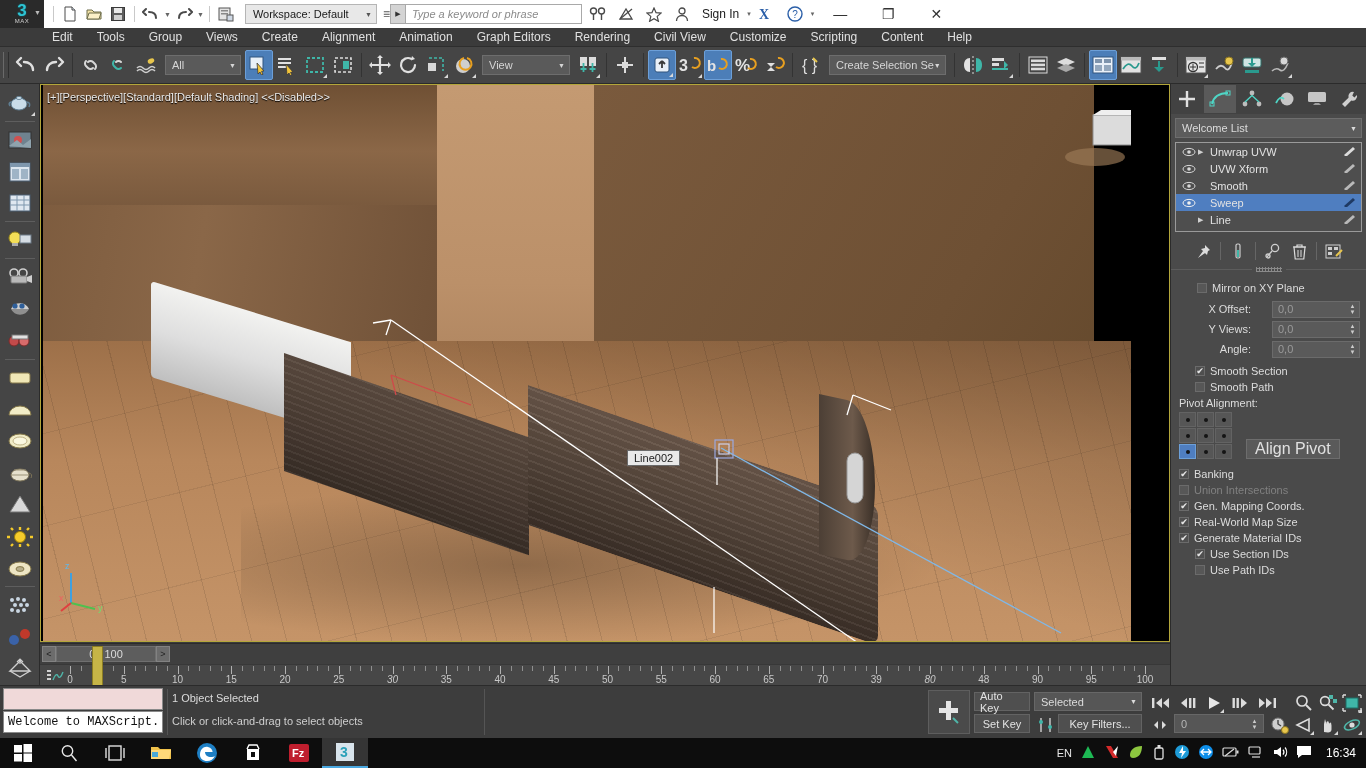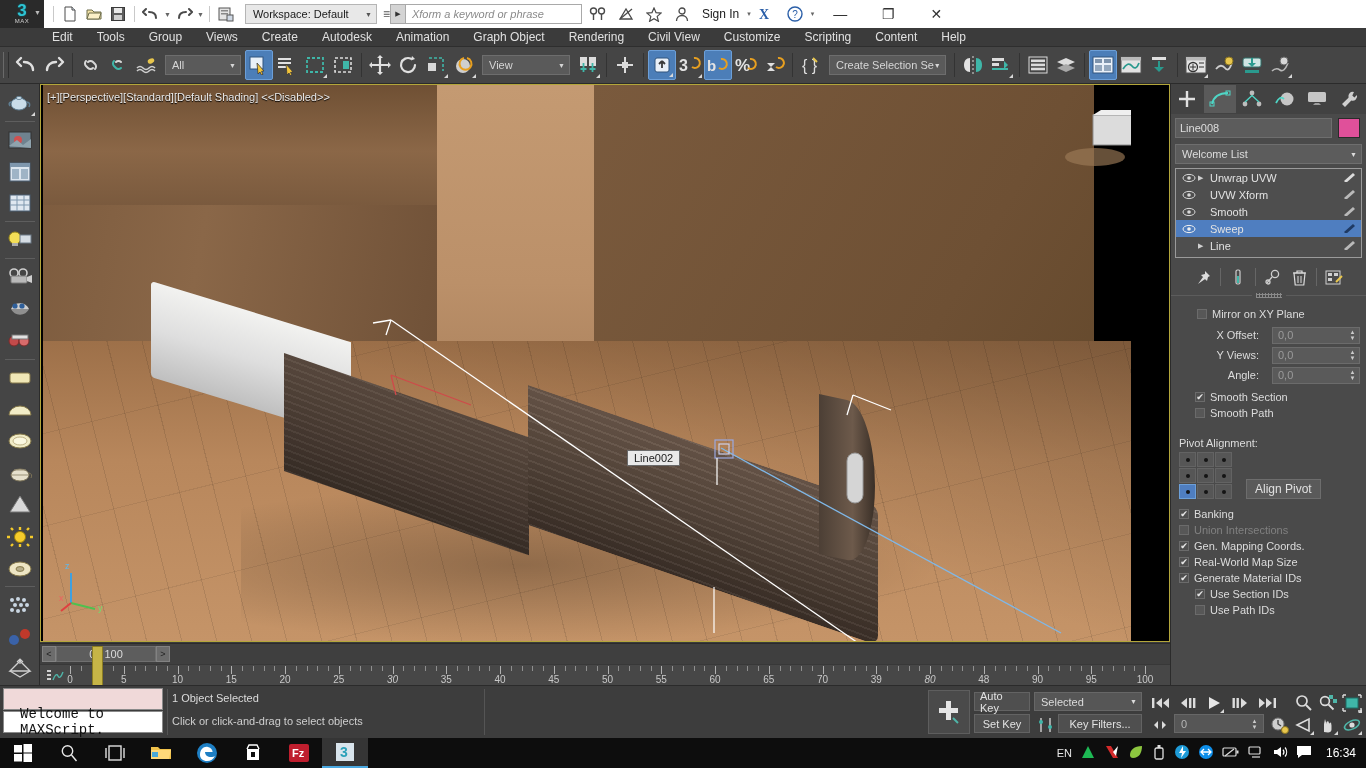--- a/index.html
+++ b/index.html
@@ -222,22 +222,22 @@
     position: absolute; top: 685px; left: 0; width: 1366px; height: 53px;
     background: #3d3d3d; border-top: 1px solid #2b2b2b;
   }
   .mxs-listener {
     position: absolute; left: 3px; top: 2px; width: 160px; height: 22px;
     background: #f0d9d9; border: 1px solid #8a8a8a;
   }
   .mxs-input {
     position: absolute; left: 3px; top: 25px; width: 160px; height: 22px;
     background: #ffffff; border: 1px solid #8a8a8a; color: #111;
-    font-family: "Liberation Mono", monospace; font-size: 14px;
-    display: flex; align-items: center; padding-left: 16px;
+    font-family: "Liberation Mono", monospace; font-size: 12px;
+    display: flex; align-items: center; padding-left: 4px;
   }
   .sb-sep { position: absolute; top: 3px; width: 1px; height: 46px; background: #555; }
   .sel-status { position: absolute; left: 172px; top: 6px; font-size: 11px; color: #dcdcdc; }
   .prompt { position: absolute; left: 172px; top: 29px; font-size: 11px; color: #cfcfcf; }
 
   
   .animctl { position: absolute; left: 928px; top: 688px; width: 438px; height: 50px; }
   .big-key {
     position: absolute; left: 0; top: 2px; width: 42px; height: 44px;
     background: #4a4a4a; border: 1px solid #5e5e5e; display: flex; align-items: center; justify-content: center;
@@ -290,35 +290,35 @@
   .splitter .line { height:1px; background:#5c5c5c; flex:1; }
   .splitter .grip { width: 26px; height: 5px; margin: 0 4px;
     background: repeating-linear-gradient(90deg,#8a8a8a 0 1px, transparent 1px 3px),
                 repeating-linear-gradient(0deg,#8a8a8a 0 1px, transparent 1px 3px); }
   .rollout { padding: 2px 6px 0 8px; }
   .chk-row { display: flex; align-items: center; height: 16px; font-size: 11px; color: #dcdcdc; }
   .chk { width: 10px; height: 10px; background: #575757; border: 1px solid #6b6b6b; margin-right: 5px;
          display: inline-flex; align-items: center; justify-content: center; font-size: 9px; color: #e8e8e8; }
   .chk.checked { background: #4f4f4f; }
   .chk-row.dim { color: #808080; }
-  .spin-row { display: flex; align-items: center; justify-content: flex-end; gap: 13px; height: 20px; }
+  .spin-row { display: flex; align-items: center; justify-content: flex-end; gap: 21px; height: 20px; }
   .spin-lbl { font-size: 11px; color: #dcdcdc; }
   .spin-field {
     width: 88px; height: 17px; background: #5a5a5a; border: 1px solid #6b6b6b;
     color: #9a9a9a; font-size: 11px; display: flex; align-items: center; padding-left: 5px;
     justify-content: space-between; padding-right: 2px;
   }
   .pivot-grid { display: grid; grid-template-columns: repeat(3, 17px); grid-gap: 1px; }
   .pv { width: 17px; height: 15px; background: #565656; border: 1px solid #636363; position: relative; }
   .pv.on { background: #4f7ec0; border-color: #6c9fd8; }
   .pv .dot { position: absolute; left: 50%; top: 50%; width: 4px; height: 4px; background: #141414;
              border-radius: 50%; transform: translate(-50%,-50%); }
   .align-btn {
     height: 20px; background: #5a5a5a; border: 1px solid #6d6d6d; color: #e0e0e0;
-    font-size: 12px; display: flex; align-items: center; justify-content: center; padding: 8px 8px;
+    font-size: 16px; display: flex; align-items: center; justify-content: center; padding: 8px 8px;
   }
 
   
   .taskbar {
     position: absolute; left: 0; top: 738px; width: 1366px; height: 30px;
     background: #0d0d0d; display: flex; align-items: center;
   }
   .tk { width: 46px; height: 30px; display: flex; align-items: center; justify-content: center; }
   .tk.active { background: #353535; border-bottom: 2px solid #4aa8e0; }
   .tray { margin-left: auto; display: flex; align-items: center; gap: 8px; padding-right: 10px; }
@@ -383,21 +383,21 @@
       <div class="workspace-combo">
         <span>Workspace: Default</span>
         <span class="wc-caret">▼</span>
       </div>
       <div class="ws-more">≡</div>
     </div>
 
 
     <div class="search-wrap">
       <div class="search-arrow">▶</div>
-      <div class="search-box">Xform a keyword or phrase</div>
+      <div class="search-box">Type a keyword or phrase</div>
     </div>
 
     <div class="title-right">
       <div class="tr-icon">
         <svg width="17" height="14" viewBox="0 0 17 14">
             <circle cx="4.5" cy="4" r="3" fill="none" stroke="#4a4a4a" stroke-width="1.4"></circle>
             <circle cx="12.5" cy="4" r="3" fill="none" stroke="#4a4a4a" stroke-width="1.4"></circle>
             <path d="M4.5 7v6M12.5 7v6" stroke="#4a4a4a" stroke-width="1.4"></path>
           </svg>
       </div>
@@ -437,23 +437,23 @@
       <div class="wbtn close">✕</div>
     </div>
   </div>
 
   <div class="menubar">
     <div class="menu-item">Edit</div>
     <div class="menu-item">Tools</div>
     <div class="menu-item">Group</div>
     <div class="menu-item">Views</div>
     <div class="menu-item">Create</div>
-    <div class="menu-item">Autodesk</div>
+    <div class="menu-item">Alignment</div>
     <div class="menu-item">Animation</div>
-    <div class="menu-item">Graph Object</div>
+    <div class="menu-item">Graph Editors</div>
     <div class="menu-item">Rendering</div>
     <div class="menu-item">Civil View</div>
     <div class="menu-item">Customize</div>
     <div class="menu-item">Scripting</div>
     <div class="menu-item">Content</div>
     <div class="menu-item">Help</div>
   </div>
 
   <div class="toolbar">
     <div class="tb-grip"></div>
@@ -1210,24 +1210,20 @@
             <path d="M7 16h8l-2-2H9z" fill="#9e9e9e"></path>
           </svg>
       </div>
       <div class="cp-tab">
         <svg width="22" height="20" viewBox="0 0 22 20">
             <path d="M15 3a4.5 4.5 0 00-5.5 5.7L3 15l3 3 6.3-6.5A4.5 4.5 0 0018 6l-2.6 2.6-2.1-2.1z" fill="#cfcfcf"></path>
           </svg>
       </div>
     </div>
 
-    <div class="namerow">
-      <div class="name-field">Line008</div>
-      <div class="color-sw"></div>
-    </div>
 
     <div class="modlist">
       <span>Welcome List</span>
       <span style="font-size:7px">▼</span>
     </div>
 
     <div class="stack">
       <div class="stack-row">
         <span class="eye">
           <svg width="14" height="10" viewBox="0 0 14 10">
@@ -1385,21 +1381,21 @@
 
       <div class="chk-row" style="margin-top:4px;padding-left:16px;">
         <span class="chk checked">✔</span>
         <span>Smooth Section</span>
       </div>
       <div class="chk-row" style="padding-left:16px;">
         <span class="chk"></span>
         <span>Smooth Path</span>
       </div>
 
-      <div style="font-size:11px;color:#dcdcdc;margin-top:16px;">Pivot Alignment:</div>
+      <div style="font-size:11px;color:#dcdcdc;margin-top:2px;">Pivot Alignment:</div>
 
       <div style="display:flex;align-items:flex-end;gap:14px;margin-top:3px;">
         <div class="pivot-grid">
           <div class="pv">
               <span class="dot"></span>
             </div>
           <div class="pv">
               <span class="dot"></span>
             </div>
           <div class="pv">

